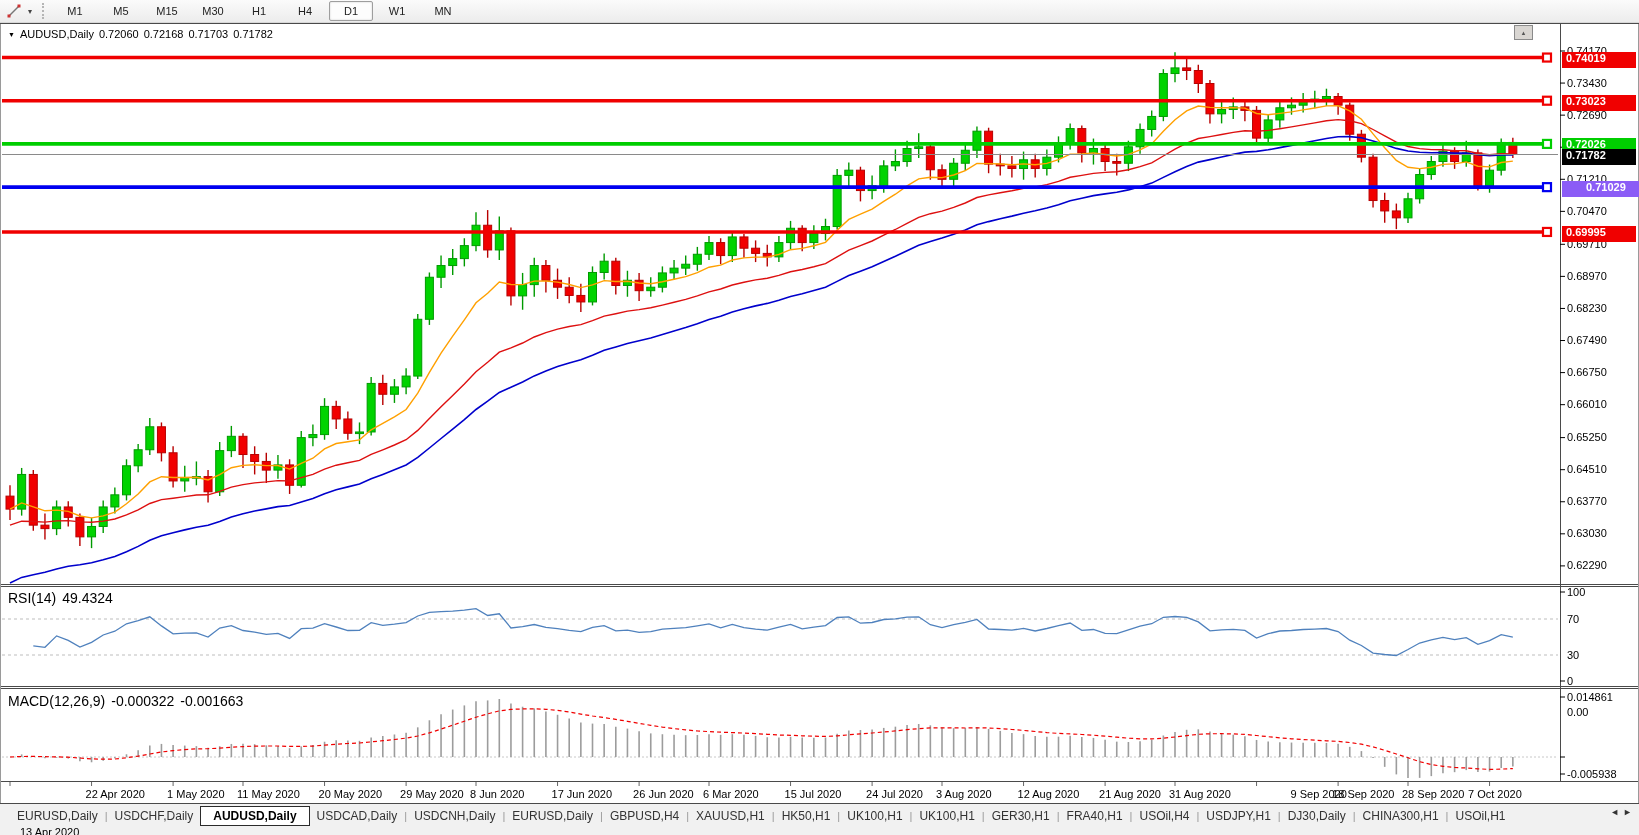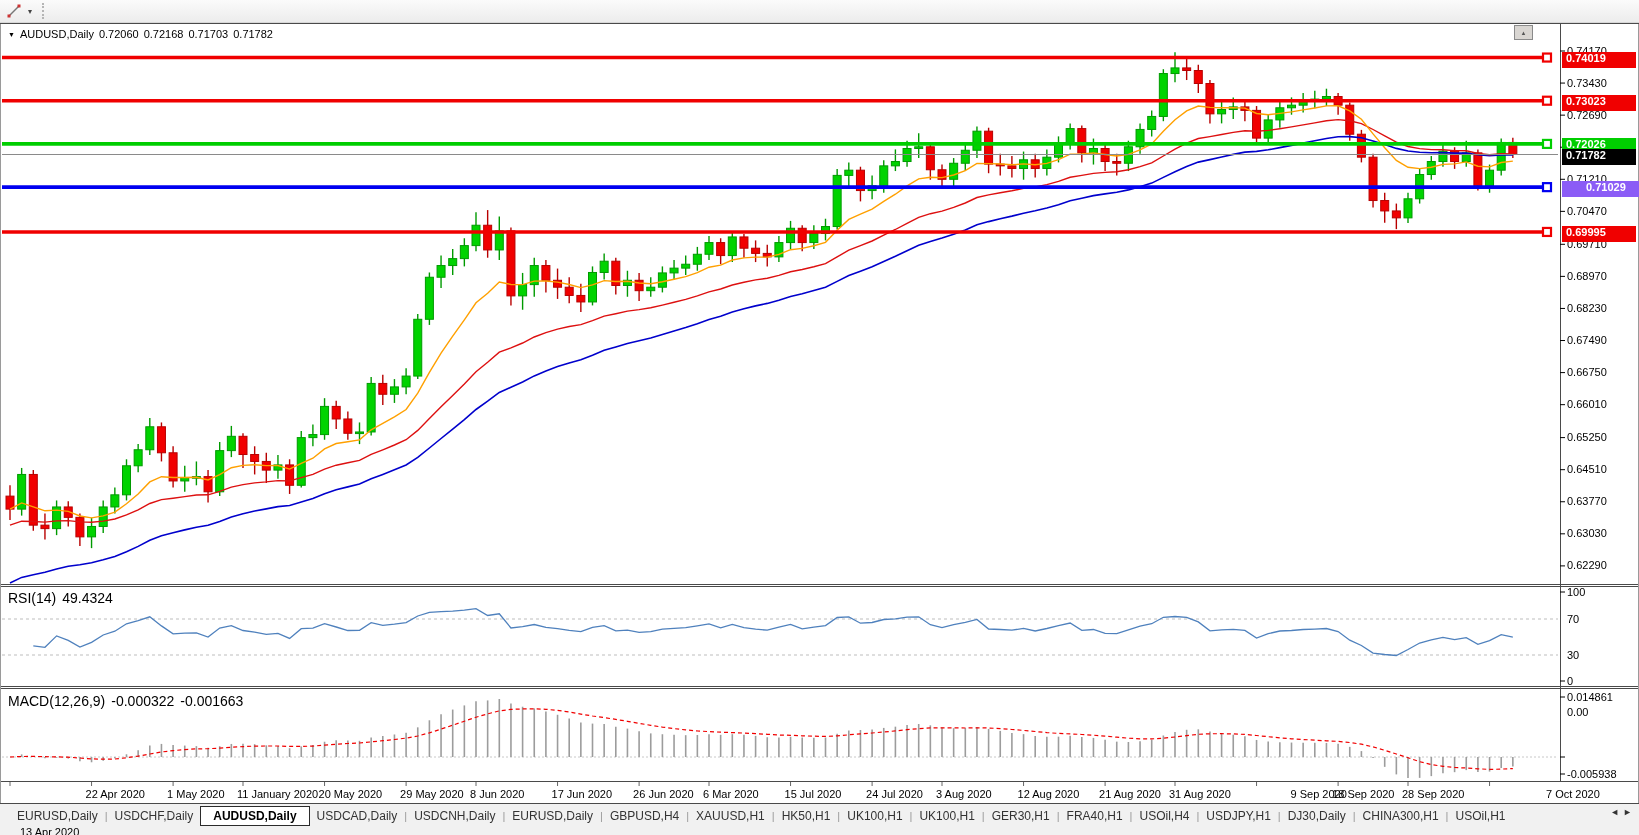--- a/index.html
+++ b/index.html
@@ -43,20 +43,31 @@
 <div id="toolbar">
   <div class="tool-icon">
     <svg width="16" height="16" viewBox="0 0 16 16">
       <line x1="3" y1="13" x2="13" y2="3" stroke="#777" stroke-width="1.5"></line>
       <rect x="1.5" y="11.5" width="3" height="3" fill="#c33"></rect>
       <rect x="11.5" y="1.5" width="3" height="3" fill="#c33"></rect>
     </svg>
   </div>
   <div class="drop-arrow">▾</div>
   <div class="grip"></div>
+  <div id="tf-buttons" style="display:flex">
+      <div class="tfbtn">M1</div>
+      <div class="tfbtn">M5</div>
+      <div class="tfbtn">M15</div>
+      <div class="tfbtn">M30</div>
+      <div class="tfbtn">H1</div>
+      <div class="tfbtn">H4</div>
+      <div class="tfbtn active">D1</div>
+      <div class="tfbtn">W1</div>
+      <div class="tfbtn">MN</div>
+    </div>
 </div>
 
 <div id="chart-bg"></div>
 
 <svg id="canvas" width="1639" height="835" viewBox="0 0 1639 835">
     <line x1="0" y1="23.5" x2="1639" y2="23.5" stroke="#4a4a4a" stroke-width="1"></line>
     <line x1="0" y1="584.5" x2="1639" y2="584.5" stroke="#4a4a4a" stroke-width="1"></line>
     <line x1="0" y1="586.5" x2="1639" y2="586.5" stroke="#4a4a4a" stroke-width="1"></line>
     <line x1="0" y1="686.5" x2="1639" y2="686.5" stroke="#4a4a4a" stroke-width="1"></line>
     <line x1="0" y1="688.5" x2="1639" y2="688.5" stroke="#4a4a4a" stroke-width="1"></line>
@@ -600,29 +611,29 @@
 <div class="tick-label" style="top: 586.5px;">100</div>
 <div class="tick-label" style="top: 613.5px;">70</div>
 <div class="tick-label" style="top: 649.5px;">30</div>
 <div class="tick-label" style="top: 675.5px;">0</div>
 <div class="tick-label" style="top: 691.5px;">0.014861</div>
 <div class="tick-label" style="top: 707px;">0.00</div>
 <div class="tick-label" style="top: 768.5px;">-0.005938</div>
 <div class="date-label" style="left: 20px; margin-top: 38px;">13 Apr 2020</div>
 <div class="date-label" style="left: 85.55px;">22 Apr 2020</div>
 <div class="date-label" style="left: 167.1px;">1 May 2020</div>
-<div class="date-label" style="left: 237px;">11 January 2020</div>
+<div class="date-label" style="left: 237px;">11 May 2020</div>
 <div class="date-label" style="left: 318.55px;">20 May 2020</div>
 <div class="date-label" style="left: 400.1px;">29 May 2020</div>
 <div class="date-label" style="left: 470px;">8 Jun 2020</div>
 <div class="date-label" style="left: 551.55px;">17 Jun 2020</div>
 <div class="date-label" style="left: 633.1px;">26 Jun 2020</div>
 <div class="date-label" style="left: 703px;">6 Mar 2020</div>
 <div class="date-label" style="left: 784.55px;">15 Jul 2020</div>
 <div class="date-label" style="left: 866.1px;">24 Jul 2020</div>
 <div class="date-label" style="left: 936px;">3 Aug 2020</div>
 <div class="date-label" style="left: 1017.55px;">12 Aug 2020</div>
 <div class="date-label" style="left: 1099.1px;">21 Aug 2020</div>
 <div class="date-label" style="left: 1169px;">31 Aug 2020</div>
 <div class="date-label" style="left: 1250.55px; margin-left: 40px;">9 Sep 2020</div>
 <div class="date-label" style="left: 1332.1px;">18 Sep 2020</div>
 <div class="date-label" style="left: 1402px;">28 Sep 2020</div>
-<div class="date-label" style="left: 1546px; text-align: center;">7 Oct 2020</div>
+<div class="date-label" style="left: 1468px; text-align: center;">7 Oct 2020</div>
 
 </body></html>

